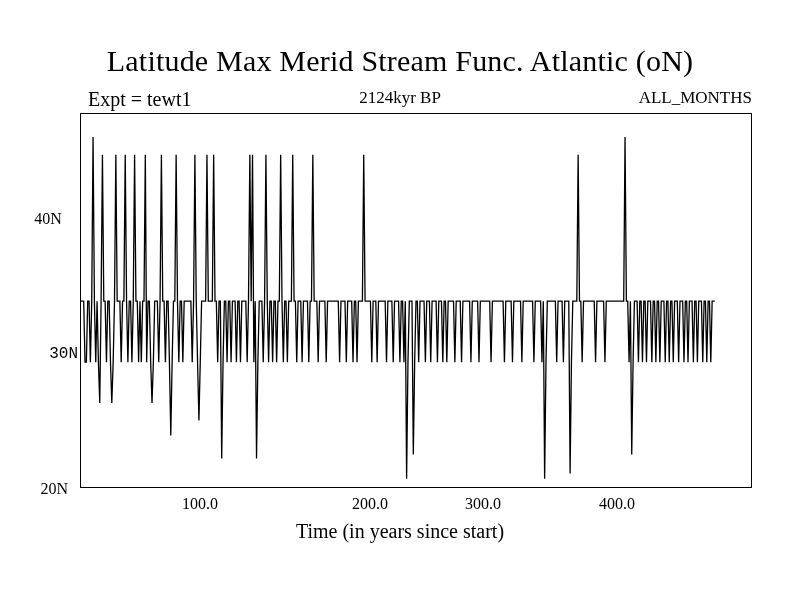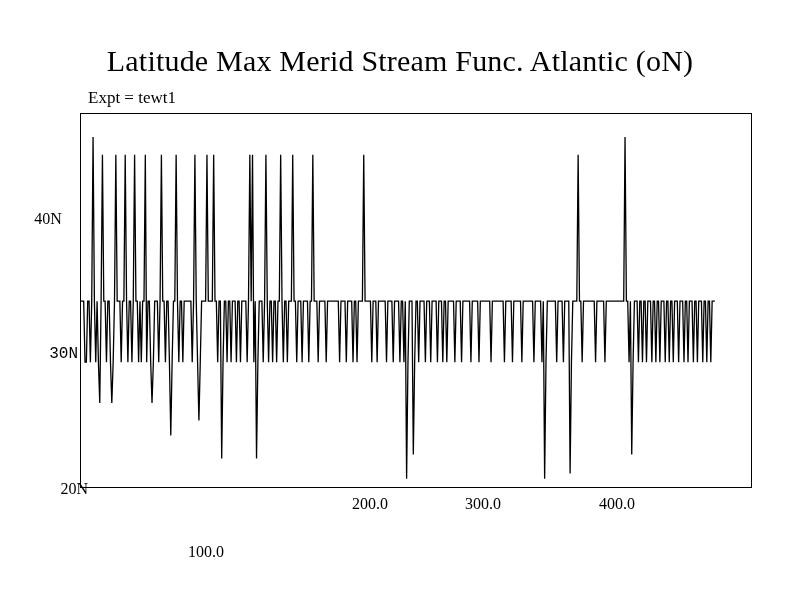--- a/index.html
+++ b/index.html
@@ -26,21 +26,21 @@
     width: 800px;
     text-align: center;
     font-size: 30px;
     font-family: "Liberation Serif", serif;
     letter-spacing: 0.2px;
   }
   #expt-label {
     position: absolute;
     left: 88px;
     top: 88px;
-    font-size: 17px;
+    font-size: 20px;
   }
   #subtitle-center {
     position: absolute;
     left: 0;
     top: 88px;
     width: 800px;
     text-align: center;
     font-size: 17px;
   }
   #months-label {
@@ -86,30 +86,33 @@
   }
 </style>
 </head>
 <body>
 
 <div id="page">
 
   <div id="chart-title">Latitude Max Merid Stream Func. Atlantic (oN)</div>
 
   <div id="expt-label">Expt = tewt1</div>
+  <div id="subtitle-center">2124kyr BP</div>
+  <div id="months-label">ALL_MONTHS</div>
 
   <div id="plot-frame">
     <svg id="plot-svg" viewBox="0 0 672 375" preserveAspectRatio="none">
       <polyline id="data-line" fill="none" stroke="#000000" stroke-width="1.3" vector-effect="non-scaling-stroke" points="0.00,188.18 1.34,188.18 2.69,188.18 4.03,249.55 5.38,249.55 6.72,188.18 8.06,188.18 9.41,249.55 10.75,188.18 12.10,23.18 13.44,188.18 14.78,249.55 16.13,188.18 17.47,249.55 18.82,290.45 20.16,188.18 21.50,40.91 22.85,188.18 24.19,188.18 25.54,249.55 26.88,188.18 28.22,188.18 29.57,249.55 30.91,290.45 32.26,249.55 33.60,188.18 34.94,40.91 36.29,188.18 37.63,188.18 38.98,188.18 40.32,249.55 41.66,188.18 43.01,188.18 44.35,40.91 45.70,188.18 47.04,249.55 48.38,188.18 49.73,188.18 51.07,249.55 52.42,188.18 53.76,40.91 55.10,188.18 56.45,188.18 57.79,249.55 59.14,188.18 60.48,249.55 61.82,188.18 63.17,188.18 64.51,40.91 65.86,249.55 67.20,188.18 68.54,188.18 69.89,249.55 71.23,290.45 72.58,249.55 73.92,188.18 75.26,188.18 76.61,188.18 77.95,249.55 79.30,188.18 80.64,40.91 81.98,188.18 83.33,188.18 84.67,249.55 86.02,188.18 87.36,188.18 88.70,249.55 90.05,323.18 91.39,249.55 92.74,188.18 94.08,188.18 95.42,40.91 96.77,188.18 98.11,249.55 99.46,188.18 100.80,188.18 102.14,249.55 103.49,188.18 104.83,188.18 106.18,188.18 107.52,188.18 108.86,188.18 110.21,188.18 111.55,249.55 112.90,188.18 114.24,40.91 115.58,188.18 116.93,249.55 118.27,308.18 119.62,249.55 120.96,188.18 122.30,188.18 123.65,188.18 124.99,188.18 126.34,40.91 127.68,188.18 129.02,188.18 130.37,188.18 131.71,188.18 133.06,40.91 134.40,188.18 135.74,188.18 137.09,249.55 138.43,188.18 139.78,188.18 141.12,346.36 142.46,249.55 143.81,188.18 145.15,188.18 146.50,249.55 147.84,188.18 149.18,188.18 150.53,249.55 151.87,188.18 153.22,188.18 154.56,188.18 155.90,249.55 157.25,188.18 158.59,188.18 159.94,249.55 161.28,188.18 162.62,188.18 163.97,188.18 165.31,188.18 166.66,249.55 168.00,188.18 169.34,40.91 170.69,188.18 172.03,40.91 173.38,249.55 174.72,188.18 176.06,346.36 177.41,249.55 178.75,188.18 180.10,188.18 181.44,188.18 182.78,249.55 184.13,188.18 185.47,40.91 186.82,188.18 188.16,249.55 189.50,188.18 190.85,188.18 192.19,249.55 193.54,188.18 194.88,188.18 196.22,249.55 197.57,188.18 198.91,188.18 200.26,40.91 201.60,188.18 202.94,249.55 204.29,188.18 205.63,188.18 206.98,249.55 208.32,188.18 209.66,188.18 211.01,188.18 212.35,40.91 213.70,188.18 215.04,188.18 216.38,249.55 217.73,188.18 219.07,188.18 220.42,188.18 221.76,249.55 223.10,188.18 224.45,188.18 225.79,188.18 227.14,188.18 228.48,249.55 229.82,188.18 231.17,188.18 232.51,40.91 233.86,188.18 235.20,188.18 236.54,188.18 237.89,249.55 239.23,188.18 240.58,188.18 241.92,188.18 243.26,188.18 244.61,188.18 245.95,249.55 247.30,188.18 248.64,188.18 249.98,188.18 251.33,188.18 252.67,188.18 254.02,188.18 255.36,188.18 256.70,188.18 258.05,188.18 259.39,249.55 260.74,188.18 262.08,188.18 263.42,188.18 264.77,188.18 266.11,249.55 267.46,188.18 268.80,188.18 270.14,188.18 271.49,188.18 272.83,249.55 274.18,188.18 275.52,188.18 276.86,249.55 278.21,188.18 279.55,188.18 280.90,188.18 282.24,188.18 283.58,40.91 284.93,188.18 286.27,188.18 287.62,188.18 288.96,188.18 290.30,188.18 291.65,249.55 292.99,188.18 294.34,188.18 295.68,188.18 297.02,249.55 298.37,188.18 299.71,188.18 301.06,188.18 302.40,188.18 303.74,188.18 305.09,188.18 306.43,249.55 307.78,188.18 309.12,188.18 310.46,188.18 311.81,188.18 313.15,249.55 314.50,188.18 315.84,188.18 317.18,188.18 318.53,188.18 319.87,249.55 321.22,188.18 322.56,188.18 323.90,249.55 325.25,188.18 326.59,366.82 327.94,249.55 329.28,188.18 330.62,188.18 331.97,188.18 333.31,342.27 334.66,249.55 336.00,188.18 337.34,188.18 338.69,249.55 340.03,188.18 341.38,188.18 342.72,188.18 344.06,188.18 345.41,249.55 346.75,188.18 348.10,188.18 349.44,188.18 350.78,249.55 352.13,188.18 353.47,188.18 354.82,188.18 356.16,188.18 357.50,249.55 358.85,188.18 360.19,188.18 361.54,188.18 362.88,249.55 364.22,188.18 365.57,188.18 366.91,249.55 368.26,188.18 369.60,188.18 370.94,188.18 372.29,188.18 373.63,188.18 374.98,249.55 376.32,188.18 377.66,188.18 379.01,188.18 380.35,188.18 381.70,249.55 383.04,188.18 384.38,188.18 385.73,188.18 387.07,188.18 388.42,188.18 389.76,188.18 391.10,249.55 392.45,188.18 393.79,188.18 395.14,188.18 396.48,188.18 397.82,188.18 399.17,249.55 400.51,188.18 401.86,188.18 403.20,188.18 404.54,188.18 405.89,188.18 407.23,188.18 408.58,188.18 409.92,188.18 411.26,249.55 412.61,188.18 413.95,188.18 415.30,188.18 416.64,188.18 417.98,188.18 419.33,188.18 420.67,188.18 422.02,188.18 423.36,188.18 424.70,249.55 426.05,188.18 427.39,188.18 428.74,188.18 430.08,188.18 431.42,188.18 432.77,249.55 434.11,188.18 435.46,188.18 436.80,188.18 438.14,188.18 439.49,188.18 440.83,188.18 442.18,249.55 443.52,188.18 444.86,188.18 446.21,188.18 447.55,188.18 448.90,188.18 450.24,188.18 451.58,188.18 452.93,188.18 454.27,249.55 455.62,188.18 456.96,188.18 458.30,188.18 459.65,188.18 460.99,188.18 462.34,249.55 463.68,188.18 465.02,366.82 466.37,249.55 467.71,188.18 469.06,188.18 470.40,188.18 471.74,188.18 473.09,188.18 474.43,188.18 475.78,188.18 477.12,249.55 478.46,188.18 479.81,188.18 481.15,188.18 482.50,188.18 483.84,249.55 485.18,188.18 486.53,188.18 487.87,188.18 489.22,188.18 490.56,361.36 491.90,249.55 493.25,188.18 494.59,188.18 495.94,188.18 497.28,188.18 498.62,40.91 499.97,188.18 501.31,188.18 502.66,249.55 504.00,188.18 505.34,188.18 506.69,188.18 508.03,188.18 509.38,188.18 510.72,188.18 512.06,188.18 513.41,188.18 514.75,188.18 516.10,249.55 517.44,188.18 518.78,188.18 520.13,188.18 521.47,188.18 522.82,188.18 524.16,188.18 525.50,249.55 526.85,188.18 528.19,188.18 529.54,188.18 530.88,188.18 532.22,188.18 533.57,188.18 534.91,188.18 536.26,188.18 537.60,188.18 538.94,188.18 540.29,188.18 541.63,188.18 542.98,188.18 544.32,188.18 545.66,23.18 547.01,188.18 548.35,188.18 549.70,249.55 551.04,188.18 552.38,342.27 553.73,249.55 555.07,188.18 556.42,188.18 557.76,188.18 559.10,249.55 560.45,188.18 561.79,188.18 563.14,249.55 564.48,188.18 565.82,188.18 567.17,249.55 568.51,188.18 569.86,188.18 571.20,188.18 572.54,249.55 573.89,188.18 575.23,188.18 576.58,249.55 577.92,188.18 579.26,188.18 580.61,249.55 581.95,188.18 583.30,188.18 584.64,188.18 585.98,249.55 587.33,188.18 588.67,188.18 590.02,249.55 591.36,188.18 592.70,188.18 594.05,249.55 595.39,188.18 596.74,188.18 598.08,188.18 599.42,249.55 600.77,188.18 602.11,188.18 603.46,188.18 604.80,249.55 606.14,188.18 607.49,188.18 608.83,249.55 610.18,188.18 611.52,188.18 612.86,188.18 614.21,249.55 615.55,188.18 616.90,188.18 618.24,249.55 619.58,188.18 620.93,188.18 622.27,188.18 623.62,249.55 624.96,188.18 626.30,188.18 627.65,249.55 628.99,188.18 630.34,188.18 631.68,249.55 633.02,188.18 634.37,188.18 635.71,188.18 637.06,NaN 638.40,NaN 639.74,NaN 641.09,NaN 642.43,NaN 643.78,NaN 645.12,NaN 646.46,NaN 647.81,NaN 649.15,NaN 650.50,NaN 651.84,NaN 653.18,NaN 654.53,NaN 655.87,NaN 657.22,NaN 658.56,NaN 659.90,NaN 661.25,NaN 662.59,NaN 663.94,NaN 665.28,NaN 666.62,NaN 667.97,NaN 669.31,NaN 670.66,NaN"></polyline>
     </svg>
   </div>
 
-  <div class="ytick-label" id="ytick-0" style="left: 28px; top: 480px;">20N</div>
+  <div class="ytick-label" id="ytick-0" style="left: 8px; top: 480px;">20N</div>
   <div class="ytick-label" id="ytick-1" style="left: 18px; top: 345px; font-family: Liberation Mono, monospace;">30N</div>
   <div class="ytick-label" id="ytick-2" style="left: 18px; top: 210px; text-align: center;">40N</div>
 
-  <div class="xtick-label" id="xtick-0" style="left: 166px; top: 495px; margin-top: 48px;">100.0</div>
+  <div class="xtick-label" id="xtick-0" style="left: 160px; top: 495px;">100.0</div>
   <div class="xtick-label" id="xtick-1" style="left: 308px; top: 495px; text-align: right;">200.0</div>
   <div class="xtick-label" id="xtick-2" style="left: 443px; top: 495px;">300.0</div>
   <div class="xtick-label" id="xtick-3" style="left: 577px; top: 495px;">400.0</div>
 
+  <div id="xaxis-title">Time (in years since start)</div>
 
 </div>
 
 </body></html>

